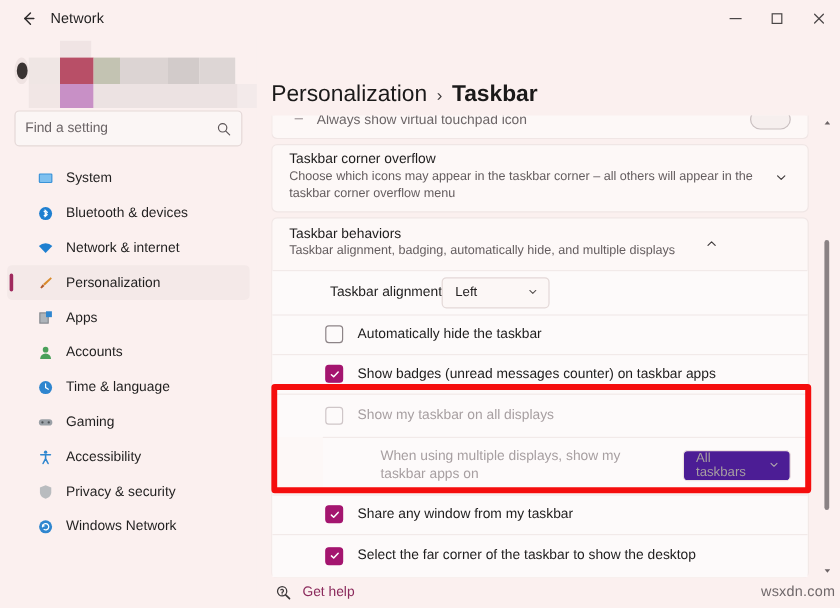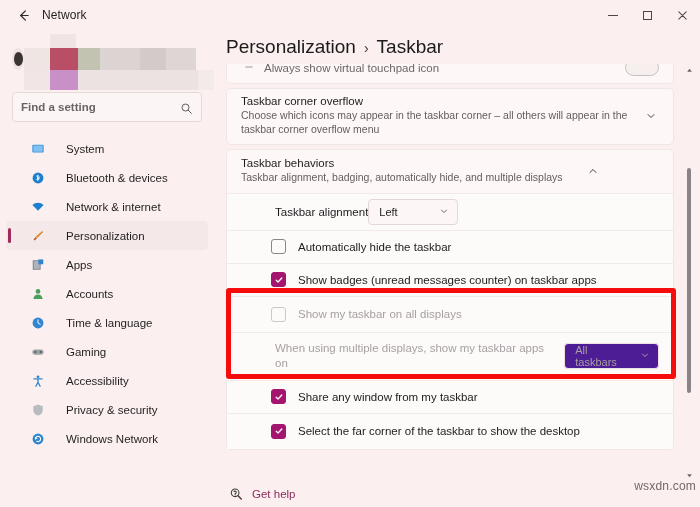--- a/index.html
+++ b/index.html
@@ -96,41 +96,40 @@
     align-items: center;
     padding: 0 8px;
   }
   .searchwrap input {
     flex: 1;
     border: none; outline: none;
     background: transparent;
     font-family: "Liberation Sans", sans-serif;
     font-size: 11.5px;
     color: #5d5658;
-    font-weight: bold;
   }
   .searchwrap input::placeholder { color: #6b6466; }
   .search-icon {
     width: 13px; height: 13px;
     flex: 0 0 13px;
     color: #5d5658;
   }
   .navlist {
     margin-top: 12px;
     flex: 1;
     overflow: hidden;
   }
   .navitem {
     position: relative;
     height: 29px;
     margin: 0 6px;
     padding-left: 24px;
     display: flex;
     align-items: center;
-    gap: 21px;
+    gap: 10px;
     border-radius: 4px;
     font-size: 11.5px;
     color: #201f1f;
   }
   .navitem.active {
     background: #f4e9e8;
   }
   .navitem.active::before {
     content: "";
     position: absolute;
@@ -158,21 +157,21 @@
   }
   .breadcrumb {
     margin: 6px 0 6px 0;
     display: flex;
     align-items: baseline;
     gap: 8px;
     font-size: 19px;
     color: #1b1a1a;
   }
   .crumb-sep { font-size: 14px; color: #3b3839; }
-  .crumb-cur { font-weight: normal; }
+  .crumb-cur { font-weight: bold; margin-top: 32px; }
   .crumb-first { font-weight: normal; }
 
   .scrollarea {
     position: relative;
     flex: 1 1 auto;
     min-height: 0;
     padding-right: 26px;
     overflow: hidden;
   }
   .cards { display: flex; flex-direction: column; gap: 4px; }
@@ -337,21 +336,21 @@
     color: #3c3839;
     display: flex; align-items: center; justify-content: center;
   }
   .help-link {
     font-size: 11.5px;
     color: #8b2a5c;
   }
   .watermark {
     position: absolute;
     right: 4px;
-    bottom: 14px;
+    bottom: 7px;
     font-size: 12px;
     color: #6f686a;
     letter-spacing: .2px;
   }
 </style>
 </head>
 <body>
 
 <div id="app">
 
@@ -601,21 +600,21 @@
                   </svg>
               </span>
               <span class="lbl">Show badges (unread messages counter) on taskbar apps</span>
             </div>
 
             <div class="cbrow" style="min-height:36px;">
               <span class="cb disabled"></span>
               <span class="lbl dim">Show my taskbar on all displays</span>
             </div>
 
-            <div class="subrow disabled" style="min-height:48px;">
+            <div class="subrow disabled" style="min-height:48px;margin-left:42px;">
               <span class="grow lbl dim" style="padding-right:12px;line-height:1.35;">When using multiple displays, show my taskbar apps on</span>
               <span class="dd disabled">
                 <span>All taskbars</span>
                 <span class="cv">
                   <svg viewBox="0 0 16 16" width="10" height="10" fill="none" stroke="currentColor" stroke-width="1.4">
                       <path d="M4 6.5 L8 10.5 L12 6.5" stroke-linecap="round" stroke-linejoin="round"></path>
                     </svg>
                 </span>
               </span>
             </div>

